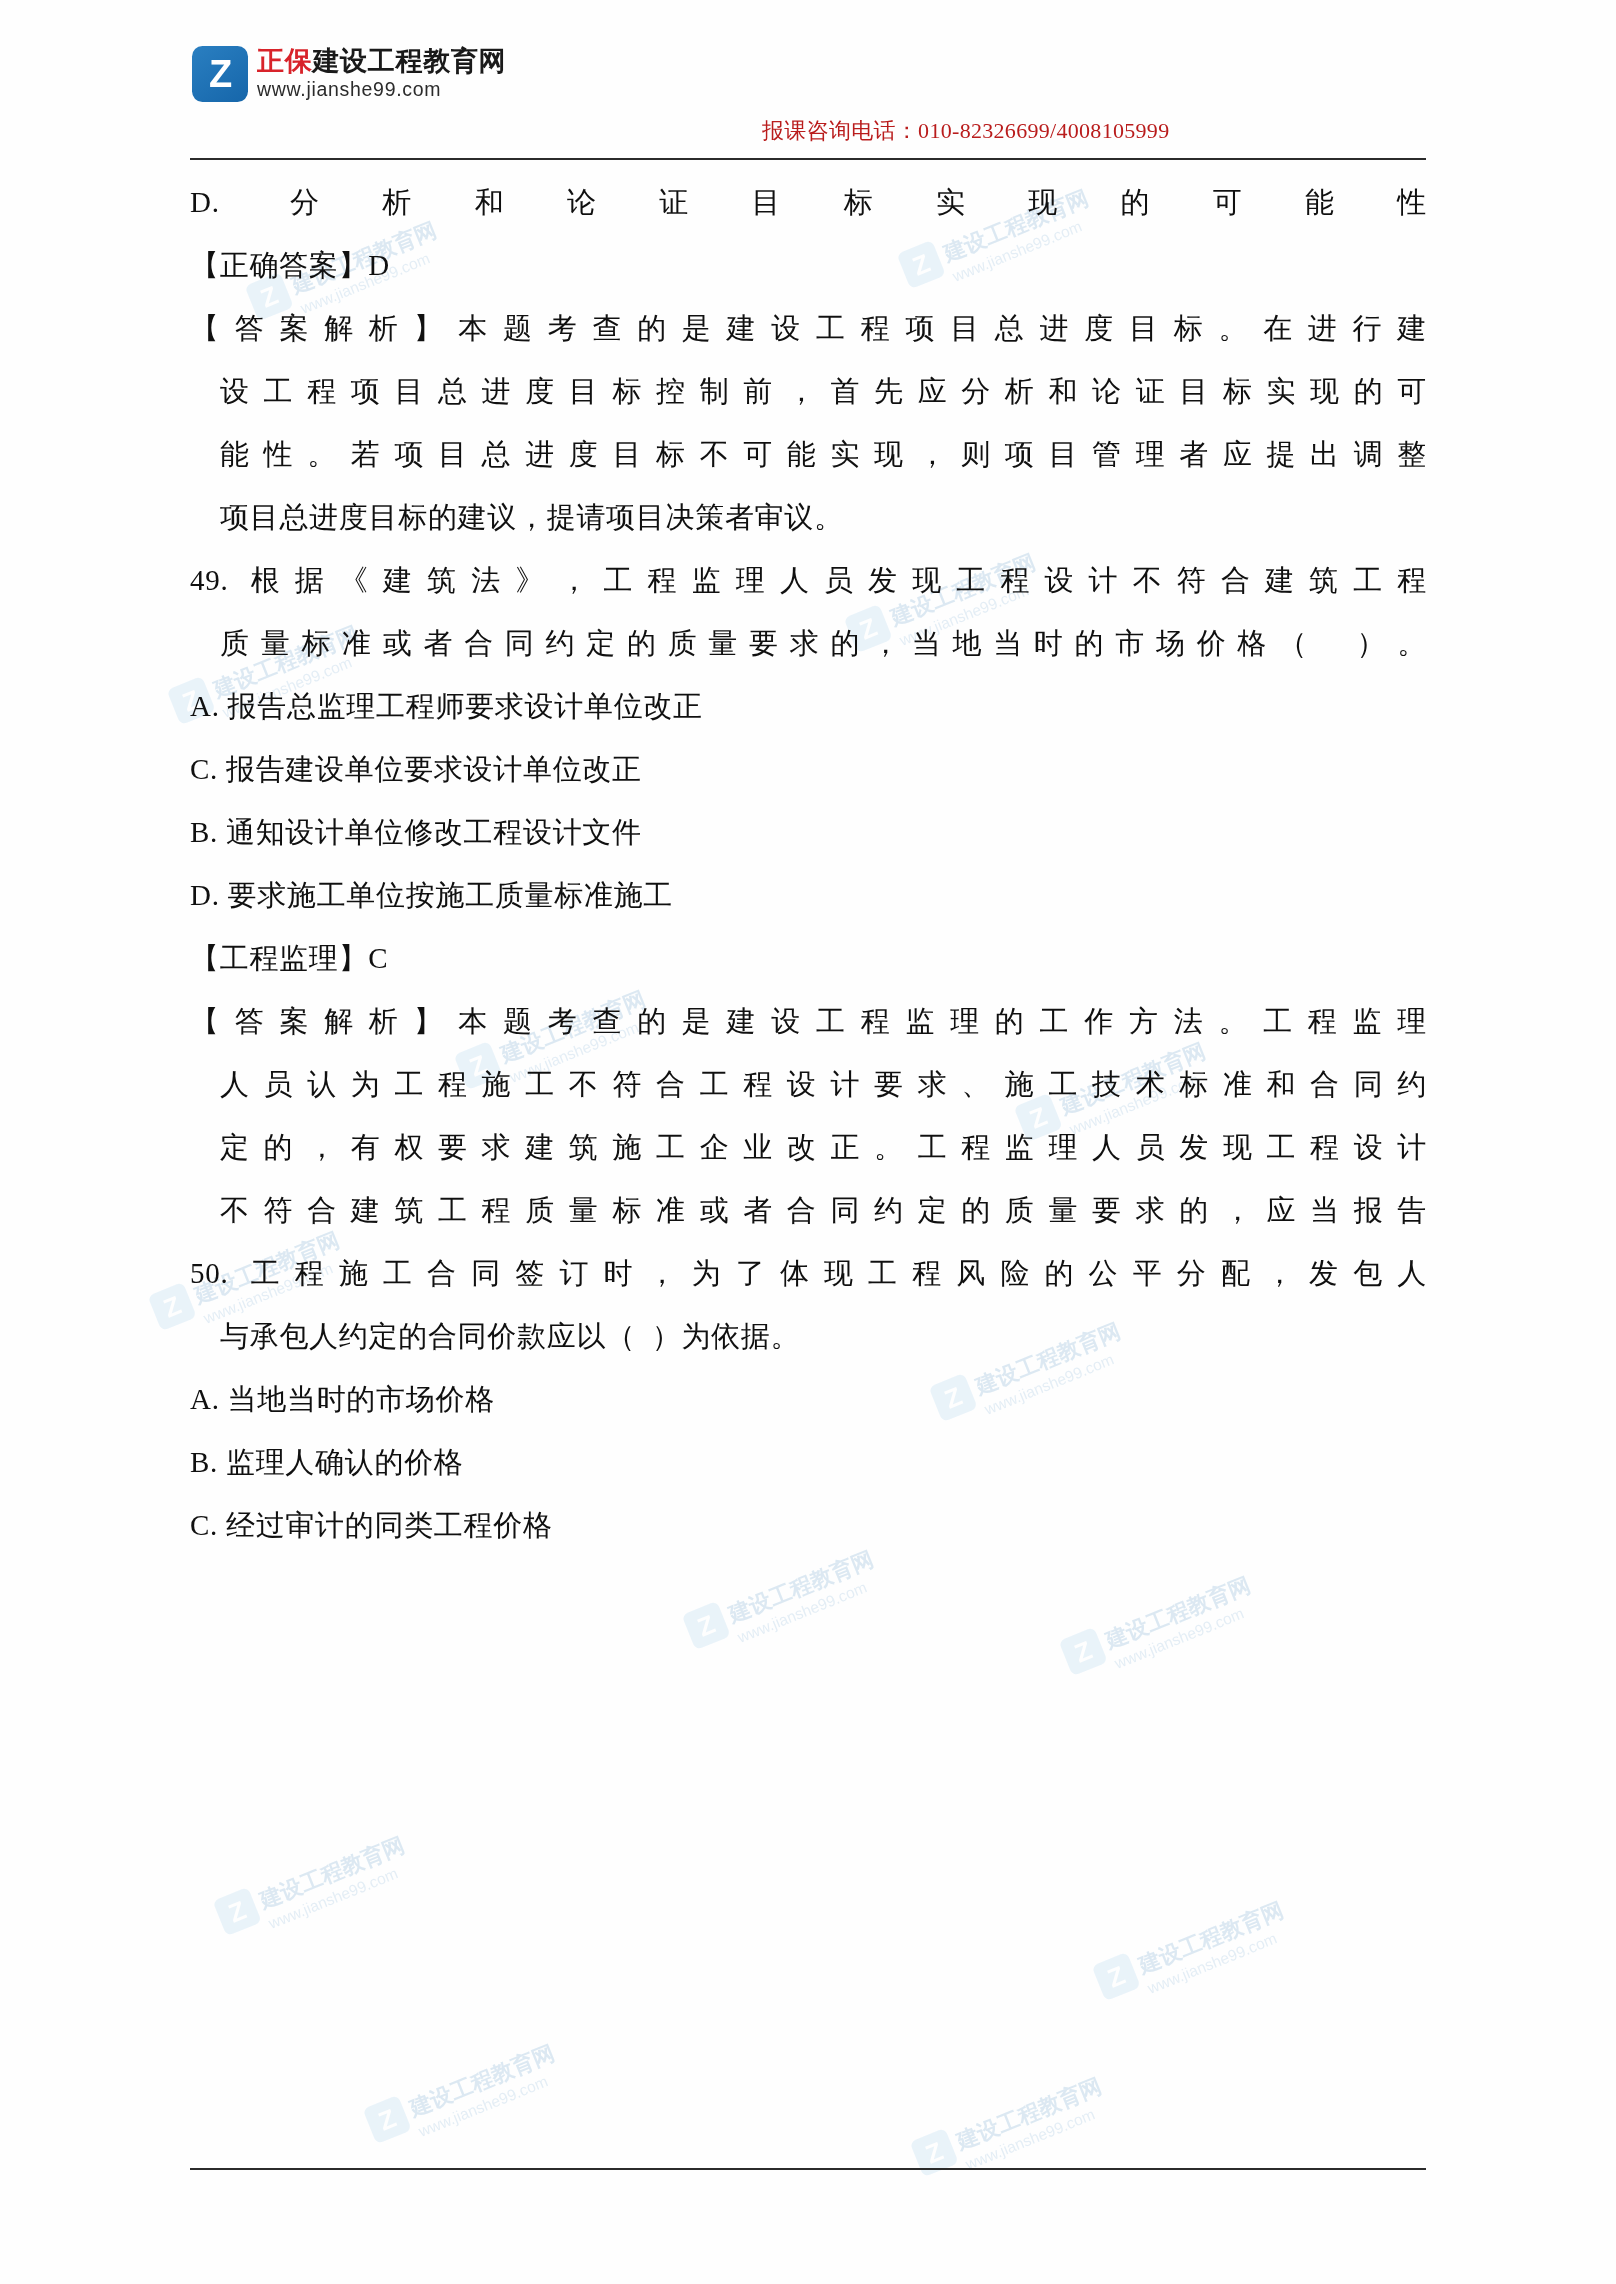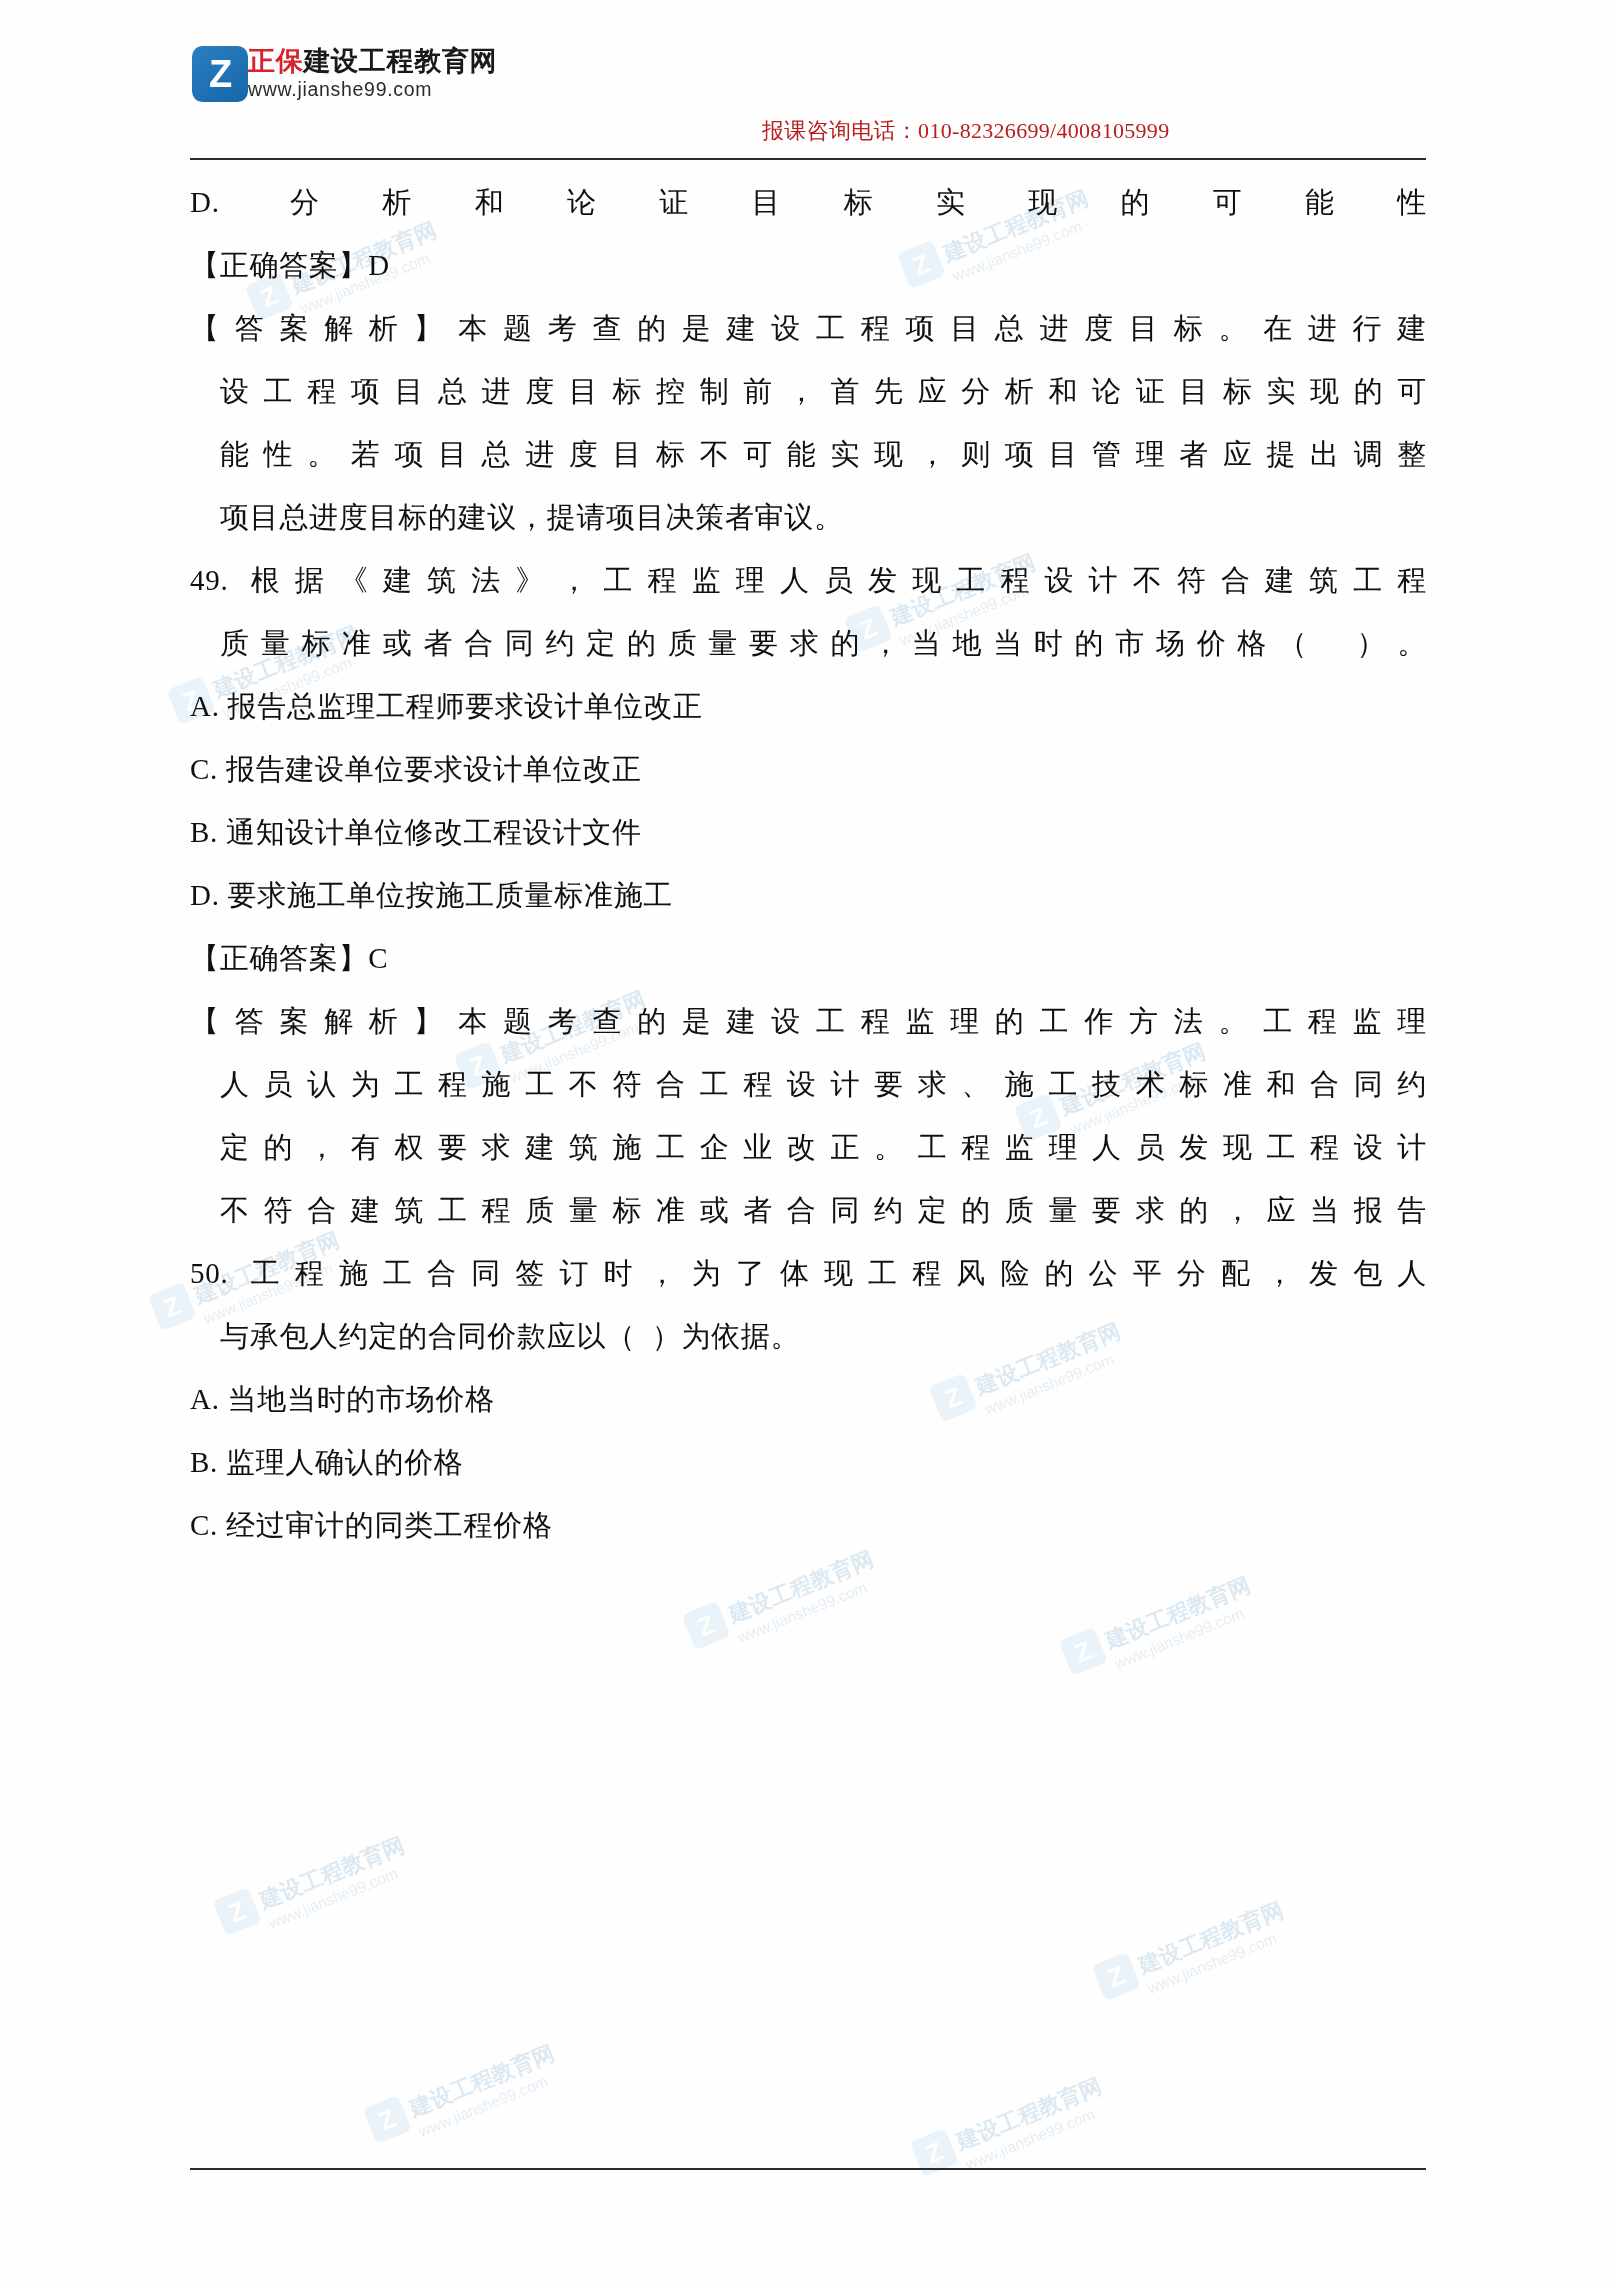--- a/index.html
+++ b/index.html
@@ -89,20 +89,21 @@
     background: linear-gradient(145deg, #2a7fc1 0%, #1666aa 100%);
     color: #ffffff;
     font-family: "Liberation Sans", sans-serif;
     font-weight: bold;
     font-size: 38px;
     line-height: 56px;
     text-align: center;
     letter-spacing: -1.3px;
   }
   .logo-text {
+    margin-left: 9px;
   }
   .logo-title {
     font-family: "Liberation Sans", sans-serif;
     font-size: 27px;
     font-weight: bold;
     letter-spacing: 0.7px;
     line-height: 1.1;
   }
   .logo-title .brand-red {
     color: #d8232a;
@@ -260,21 +261,21 @@
       <div class="line just">【答案解析】本题考查的是建设工程项目总进度目标。在进行建</div>
       <div class="line just indent">设工程项目总进度目标控制前，首先应分析和论证目标实现的可</div>
       <div class="line just indent">能性。若项目总进度目标不可能实现，则项目管理者应提出调整</div>
       <div class="line indent">项目总进度目标的建议，提请项目决策者审议。</div>
       <div class="line just">49. 根据《建筑法》，工程监理人员发现工程设计不符合建筑工程</div>
       <div class="line just indent">质量标准或者合同约定的质量要求的，当地当时的市场价格（  ）。</div>
       <div class="line">A. 报告总监理工程师要求设计单位改正</div>
       <div class="line">C. 报告建设单位要求设计单位改正</div>
       <div class="line">B. 通知设计单位修改工程设计文件</div>
       <div class="line">D. 要求施工单位按施工质量标准施工</div>
-      <div class="line">【正确答案】C</div>
+      <div class="line">【工程监理】C</div>
       <div class="line just">【答案解析】本题考查的是建设工程监理的工作方法。工程监理</div>
       <div class="line just indent">人员认为工程施工不符合工程设计要求、施工技术标准和合同约</div>
       <div class="line just indent">定的，有权要求建筑施工企业改正。工程监理人员发现工程设计</div>
       <div class="line just indent">不符合建筑工程质量标准或者合同约定的质量要求的，应当报告</div>
       <div class="line just">50. 工程施工合同签订时，为了体现工程风险的公平分配，发包人</div>
       <div class="line indent">与承包人约定的合同价款应以（  ）为依据。</div>
       <div class="line">A. 当地当时的市场价格</div>
       <div class="line">B. 监理人确认的价格</div>
       <div class="line">C. 经过审计的同类工程价格</div>
     </div>

